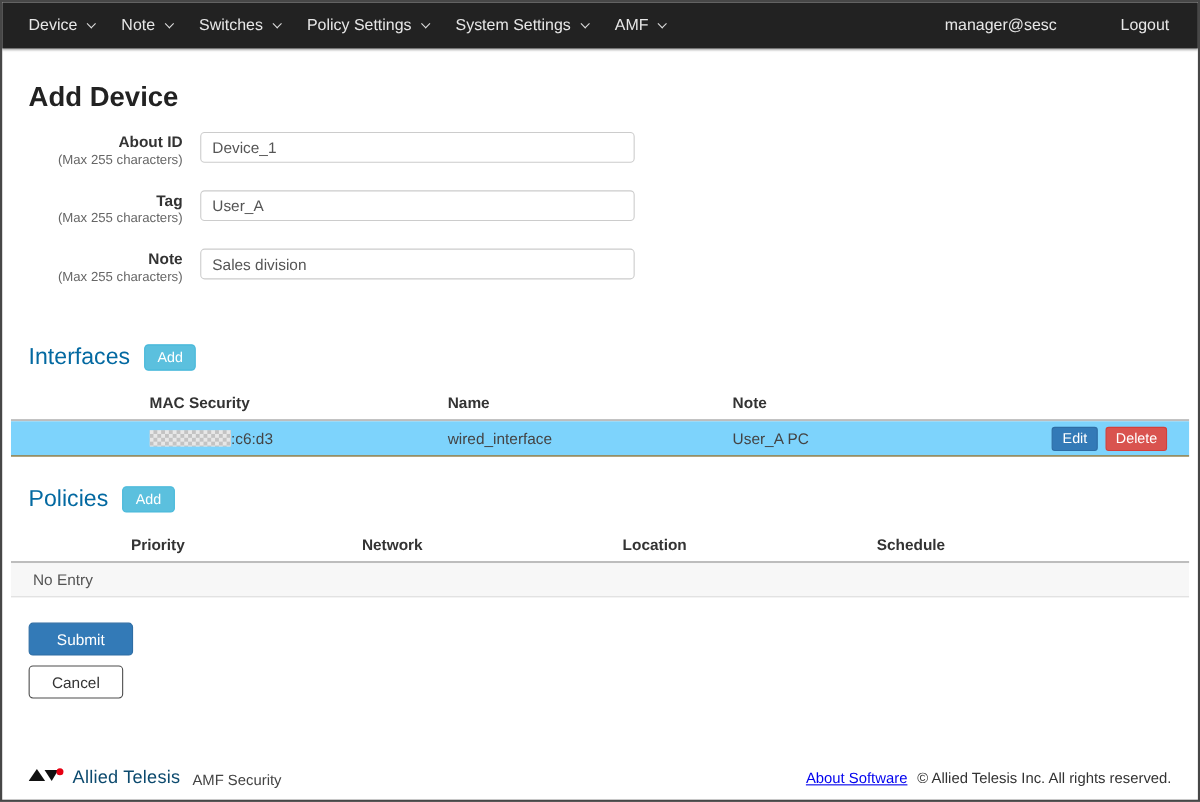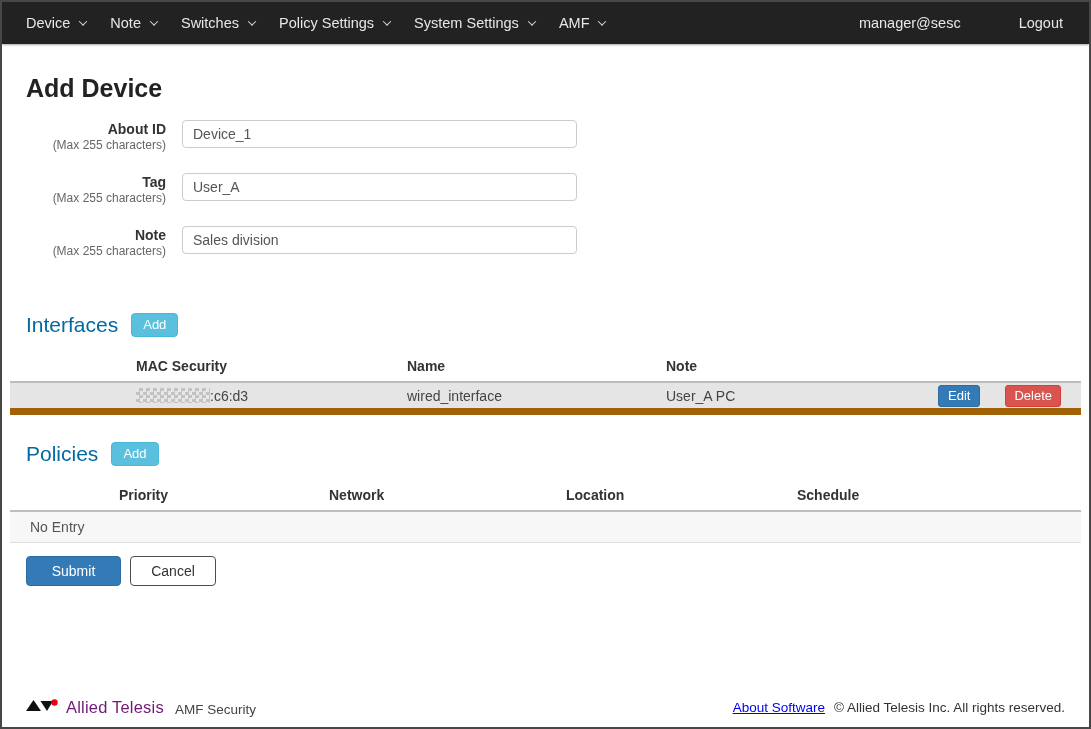--- a/index.html
+++ b/index.html
@@ -80,58 +80,58 @@
     color: #fff; font-size: 13px;
     padding: 3px 11px 4px;
   }
   .sec-interfaces { margin-top: 34px; }
   .sec-policies   { margin-top: 27px; }
 
   
   .tbl { margin: 13px 8px 0 8px; }
   .tbl-head { display: grid; padding-top: 8px; padding-bottom: 7px; border-bottom: 2px solid #bdbdbd; }
   .tbl-head .th { font-size: 14px; font-weight: 700; color: #333; }
-  .tbl-row { display: grid; align-items: center; background: #e5e5e5; border-bottom: 7px solid #a16207; min-height: 32px; }
+  .tbl-row { display: grid; align-items: center; background: #7dd3fc; border-bottom: 1px solid #a16207; min-height: 32px; }
   .tbl-row .td { font-size: 14px; color: #444; }
 
   .grid-if   { grid-template-columns: 271px 259px 1fr auto; padding-left: 126px; padding-right: 20px; }
   .grid-pol  { grid-template-columns: 210px 237px 231px 1fr; padding-left: 109px; }
 
   .mac-cell { display: inline-flex; align-items: center; }
   .mac-redacted {
     width: 74px; height: 15px;
     background: repeating-conic-gradient(#c3c3c3 0% 25%, #e7e7e7 0% 50%);
     background-size: 7px 7px;
     filter: blur(.4px);
     display: inline-block;
   }
-  .row-actions { display: flex; gap: 25px; justify-self: end; }
+  .row-actions { display: flex; gap: 7px; justify-self: end; }
   .btn-edit   { background: #337ab7; border: 1px solid #2e6da4; color: #fff; font-size: 13px; padding: 2px 9px 3px; border-radius: 3px; }
   .btn-delete { background: #d9534f; border: 1px solid #d43f3a; color: #fff; font-size: 13px; padding: 2px 8px 3px; border-radius: 3px; }
 
   .empty-row { display: flex; align-items: center; background: #f7f7f7; border-bottom: 1px solid #ddd; min-height: 31px; padding-left: 20px; }
   .empty-row span { font-size: 14px; color: #555; }
 
   
-  .actions { margin: 13px 0 0 24px; display: flex; gap: 9px; }
+  .actions { margin: 23px 0 0 24px; display: flex; gap: 9px; flex-direction: column; }
   .btn-submit { background: #337ab7; border: 1px solid #2e6da4; color: #fff; font-size: 14px; padding: 6px 0; width: 95px; }
   .btn-cancel { background: #fff; border: 1px solid #4d4d4d; color: #333; font-size: 14px; padding: 6px 0; width: 86px; }
 
   
   .footer {
     margin-top: auto;
     display: flex;
     align-items: center;
     justify-content: space-between;
     padding: 0 24px 9px 24px;
     flex: 0 0 auto;
   }
   .footer-left { display: flex; align-items: center; }
   .brand-logo { margin-right: 7px; display: inline-block; }
-  .brand-name { font-size: 16.5px; color: #701a75; letter-spacing: .2px; }
+  .brand-name { font-size: 16.5px; color: #0c4a6e; letter-spacing: .2px; }
   .product-name { font-size: 13.5px; color: #444; margin-left: 11px; position: relative; top: 2px; }
   .footer-right { display: flex; align-items: center; gap: 9px; }
   .about-link { color: #0000ee; text-decoration: underline; font-size: 13.5px; cursor: pointer; }
   .copyright { font-size: 13.5px; color: #333; }
 </style>
 </head>
 <body>
 
 <nav class="navbar">
   <div class="nav-group">

